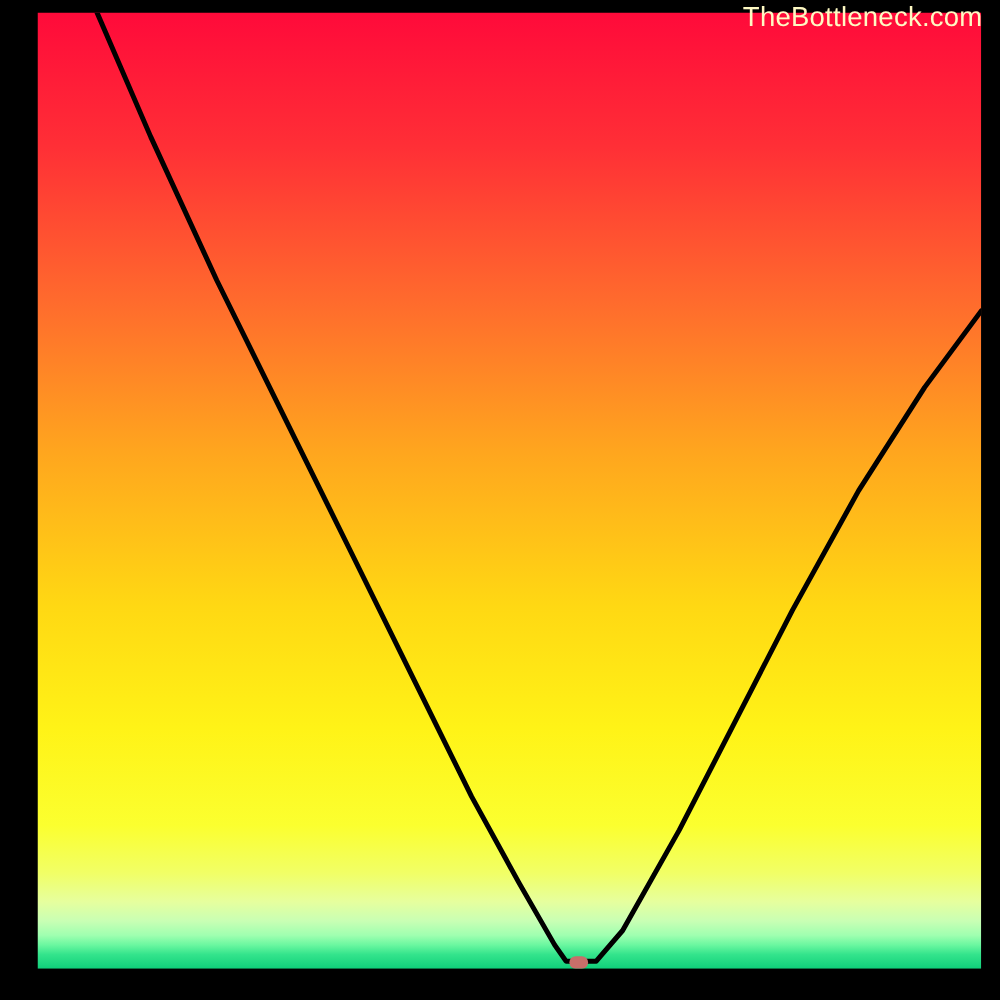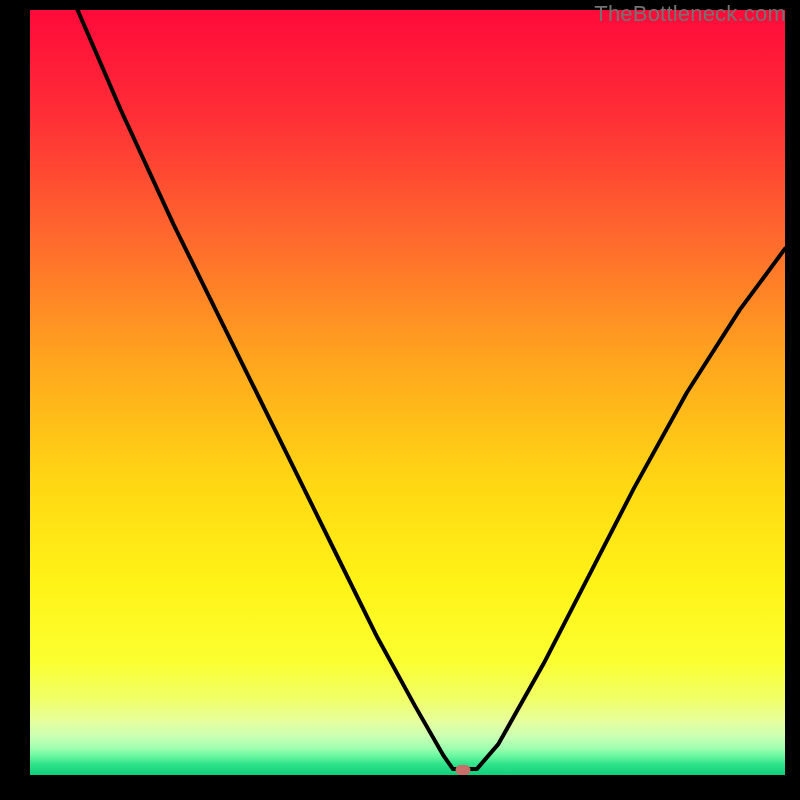--- a/index.html
+++ b/index.html
@@ -46,21 +46,21 @@
     top: 0;
     width: 100%;
     height: 100%;
   }
   .watermark {
     position: absolute;
     top: 1px;
     right: 14px;
     font-family: Arial, Helvetica, sans-serif;
     font-size: 22px;
-    color: #737373;
+    color: #fef9c3;
     font-weight: 500;
     letter-spacing: 0.2px;
   }
 </style>
 </head>
 <body>
 <div class="frame">
   <div class="plot" id="plot">
     <div class="gradient" id="gradient" style="background: linear-gradient(rgb(255, 10, 58) 0%, rgb(255, 47, 54) 14%, rgb(255, 106, 45) 30%, rgb(255, 166, 30) 46%, rgb(255, 216, 19) 62%, rgb(255, 243, 23) 75%, rgb(251, 255, 47) 85%, rgb(241, 255, 102) 90%, rgb(230, 255, 158) 93%, rgb(201, 255, 180) 95%, rgb(159, 255, 176) 96.5%, rgb(107, 247, 160) 97.5%, rgb(52, 228, 140) 98.5%, rgb(15, 207, 122) 100%);"></div>
     <svg class="curve" id="curve" viewBox="0 0 755 765" preserveAspectRatio="none">

